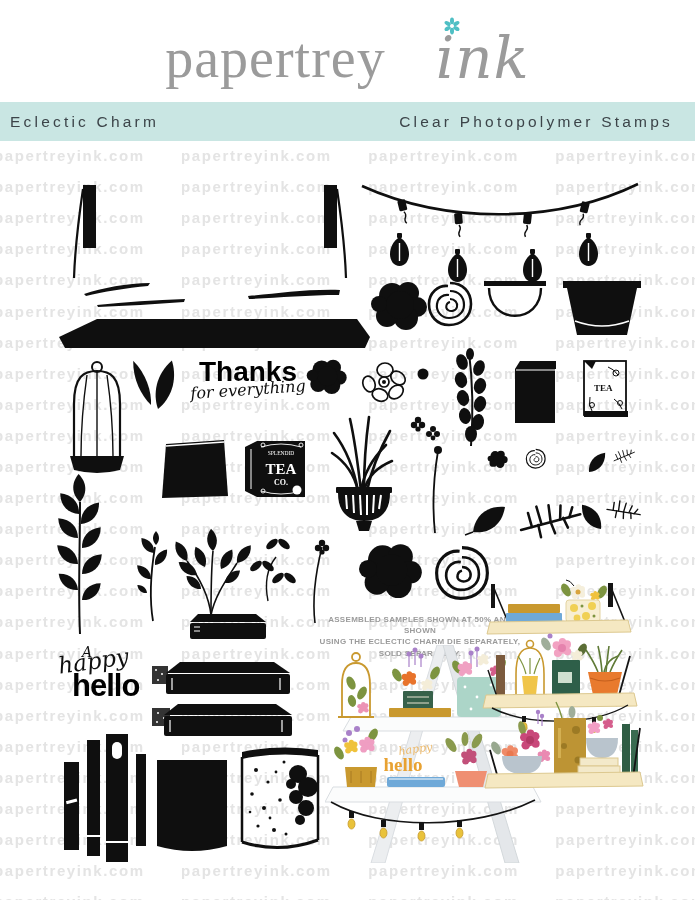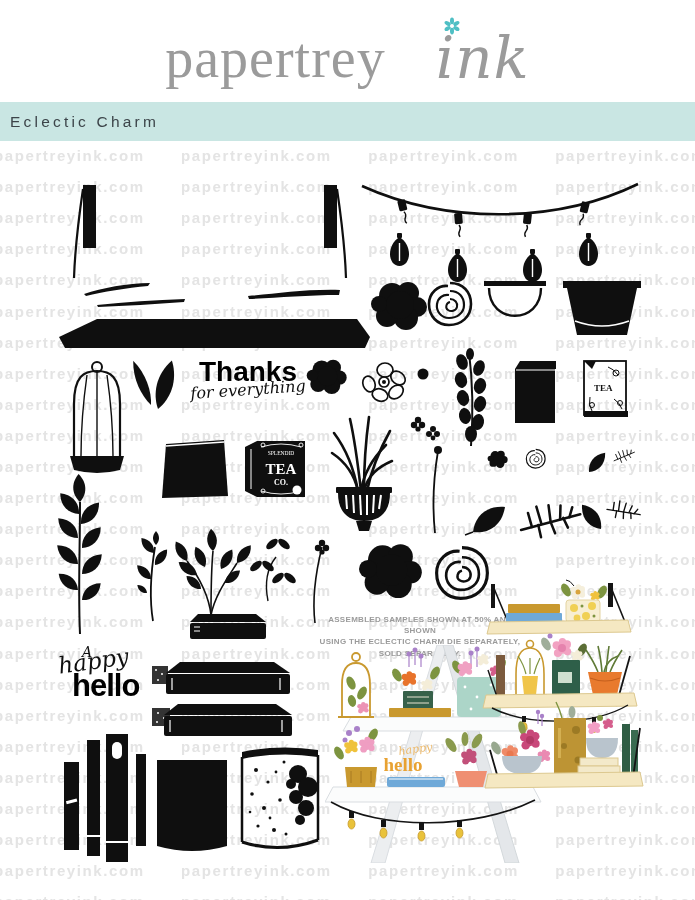--- a/index.html
+++ b/index.html
@@ -97,20 +97,21 @@
           <ellipse cx="10" cy="5" rx="2" ry="3.4" transform="rotate(-120 10 10)"></ellipse>
         </g>
         <circle cx="10" cy="10" r="1.8" fill="#fff"></circle>
       </svg>
       <span>ink</span>
     </span>
   </div>
 
   <div id="banner" class="abs">
     <span>Eclectic Charm</span>
+    <span>Clear Photopolymer Stamps</span>
   </div>
 
   <div id="watermark" class="abs">
       <div class="wm-row">
         <span>papertreyink.com</span>
         <span>papertreyink.com</span>
         <span>papertreyink.com</span>
         <span>papertreyink.com</span>
       </div>
       <div class="wm-row">

